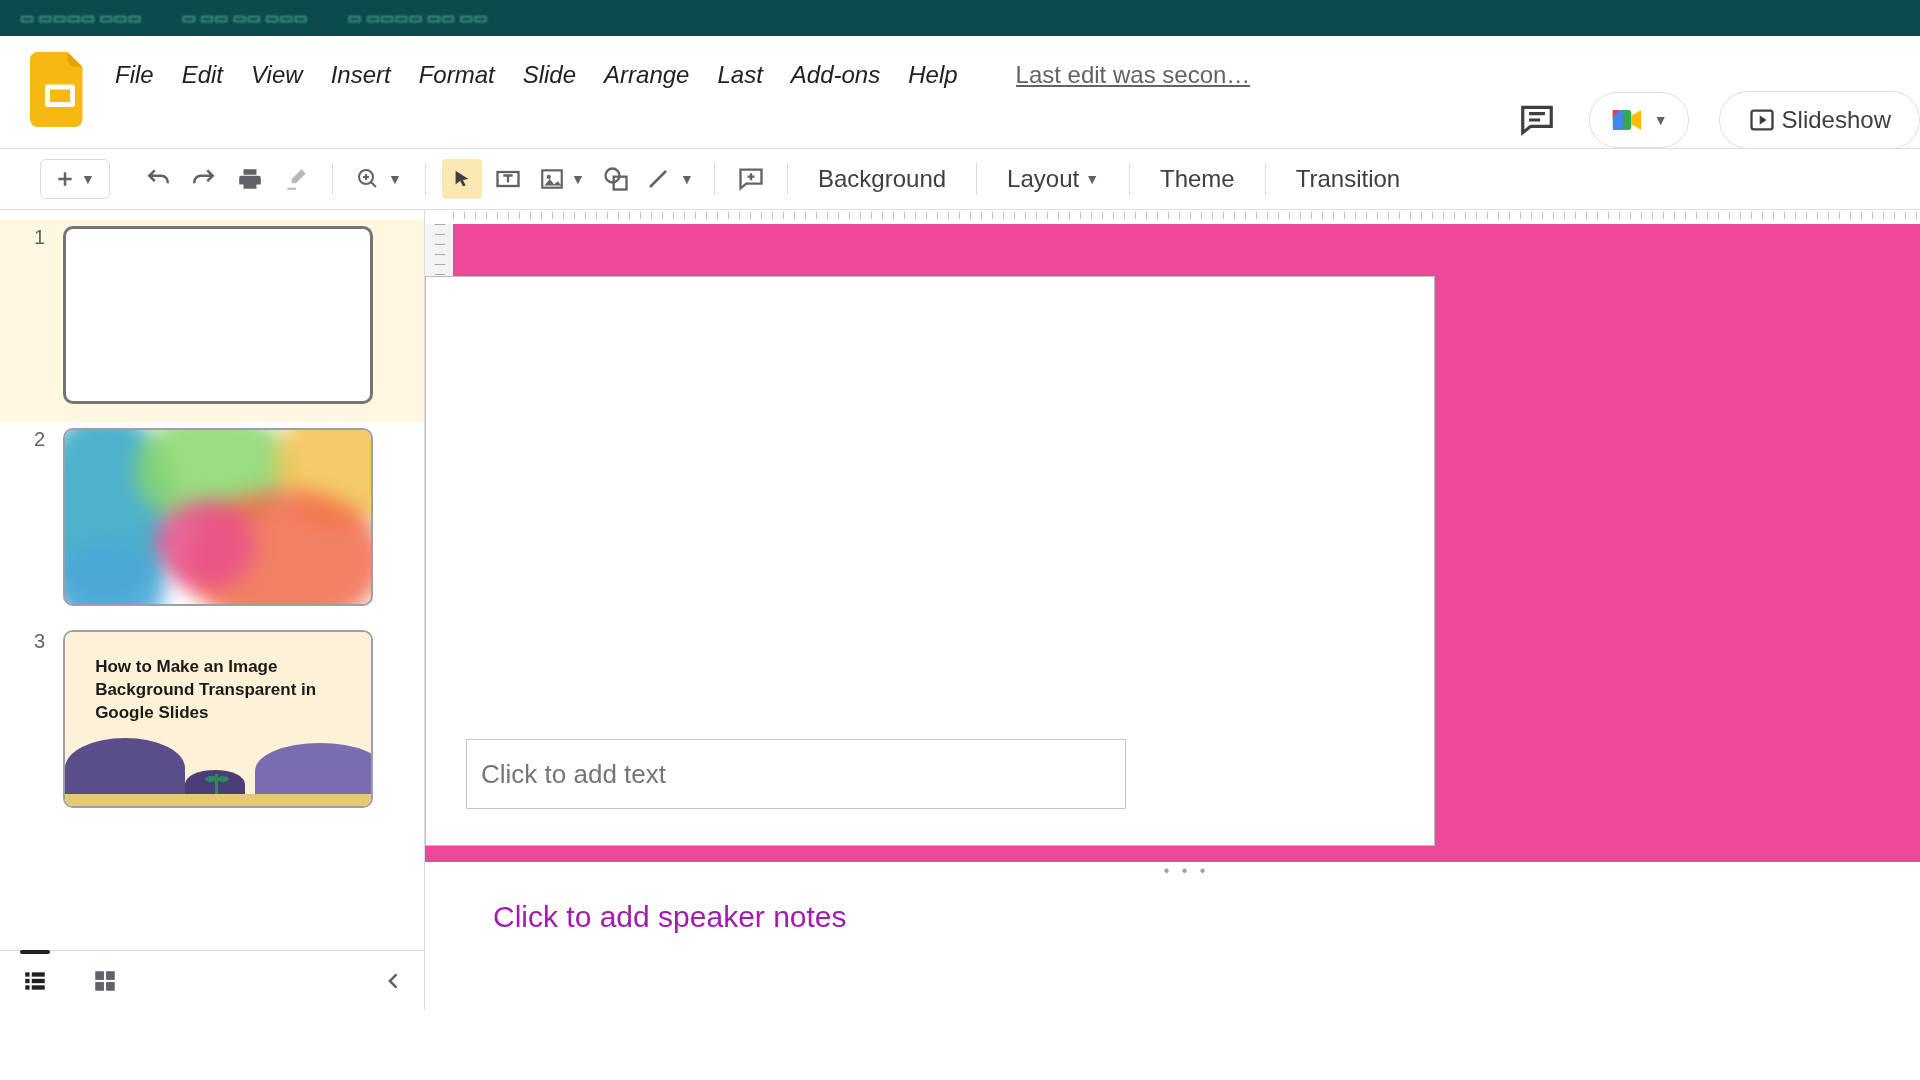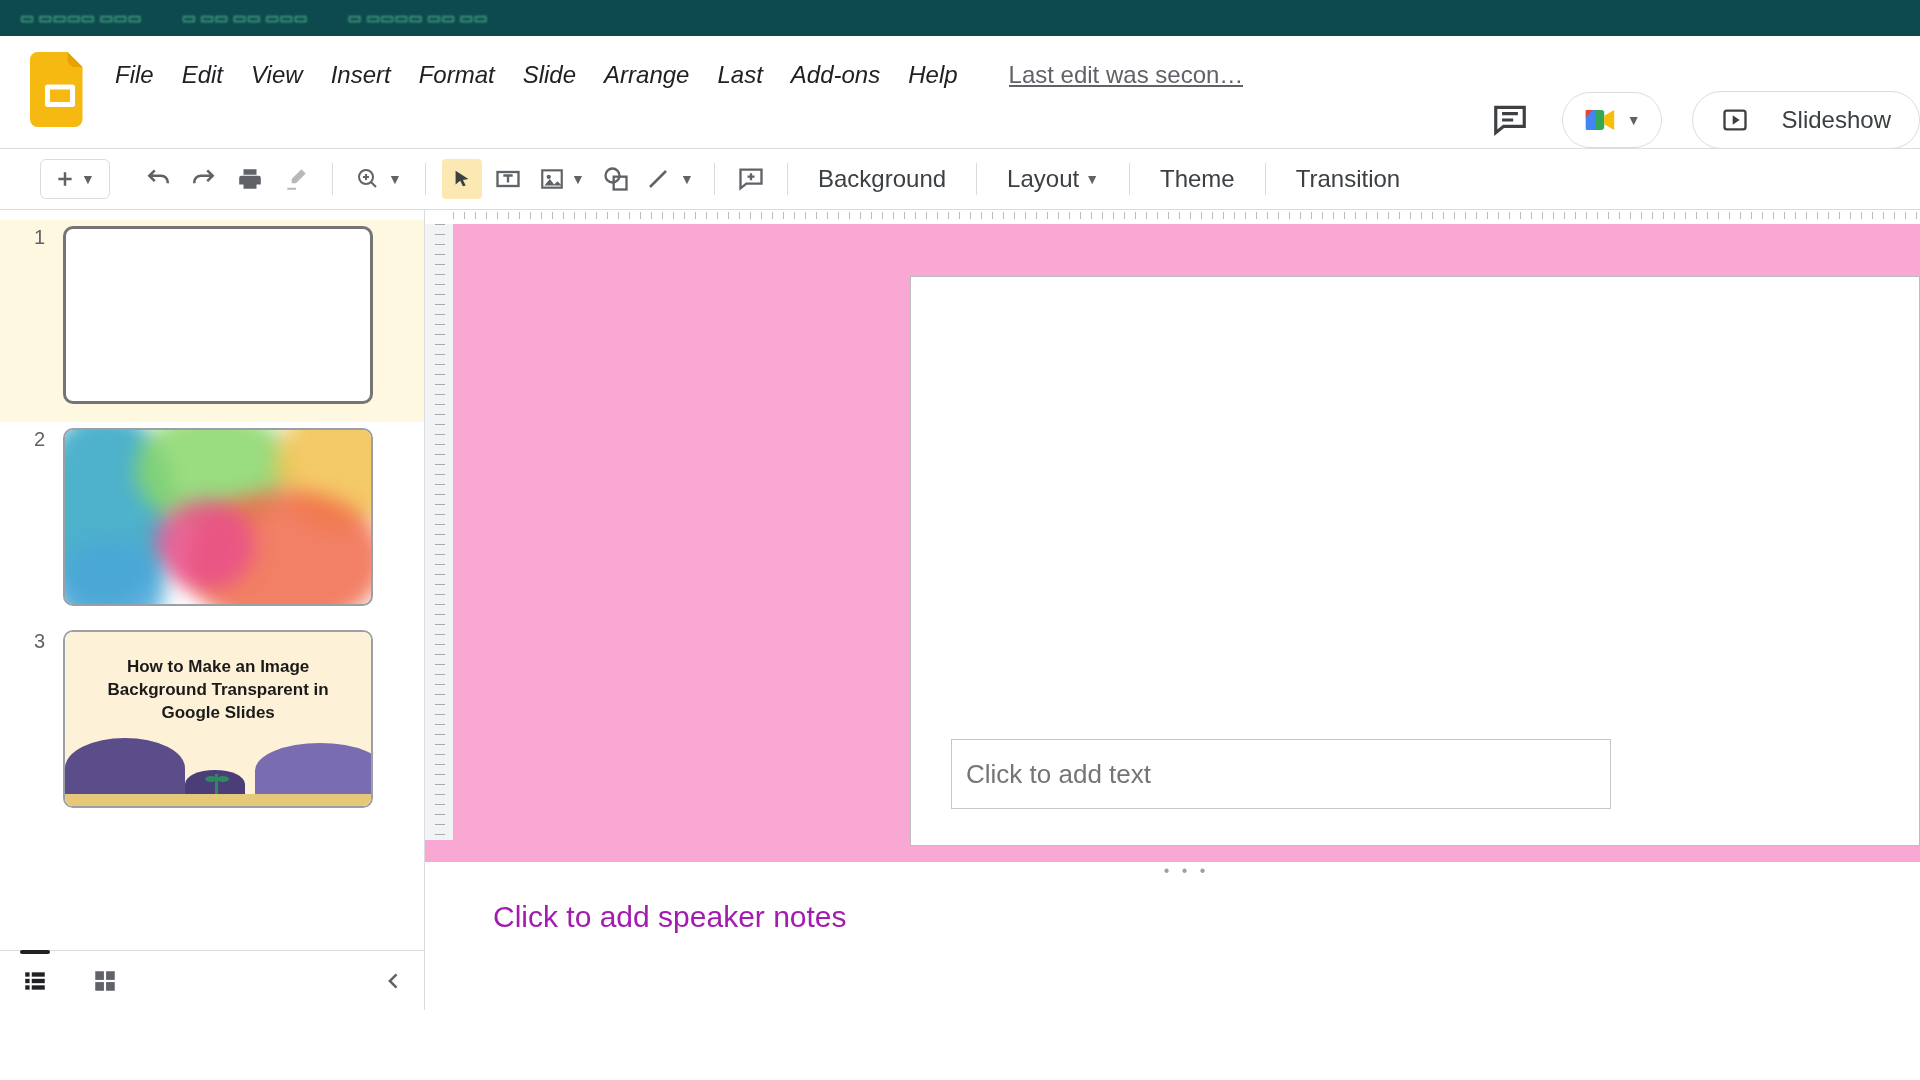--- a/index.html
+++ b/index.html
@@ -13,56 +13,56 @@
 .logo svg { width: 100%; height: 100%; }
 
 .title-block { flex: 1; }
 .title-row { display: flex; align-items: center; gap: 20px; }
 .doc-title { font-size: 30px; color: #5f6368; font-weight: 400; padding: 2px 6px; }
 .title-icons { display: flex; gap: 20px; }
 .title-icon { width: 30px; height: 30px; display:flex; align-items:center; justify-content:center; fill: #5f6368; cursor: pointer; }
 
 .menu-row { display: flex; gap: 28px; align-items: center; margin-top: 10px; font-size: 24px; color: #202124; }
 .menu-item { cursor: pointer; font-style: italic; }
-.last-edit { color: #5f6368; text-decoration: underline; margin-left: 23px; white-space: nowrap; overflow: hidden; text-overflow: ellipsis; max-width: 260px; }
+.last-edit { color: #5f6368; text-decoration: underline; margin-left: 30px; white-space: nowrap; overflow: hidden; text-overflow: ellipsis; max-width: 260px; }
 
 .header-right { display: flex; align-items: center; gap: 30px; position: absolute; right: 0; top: 55px; }
 .comment-icon { width: 44px; height: 44px; display:flex; align-items:center; justify-content:center; cursor:pointer; }
 .meet-pill { border: 1px solid #dadce0; border-radius: 30px; padding: 10px 20px; display:flex; align-items:center; gap:10px; cursor:pointer; }
-.slideshow-pill { border: 1px solid #dadce0; border-radius: 30px; padding: 14px 28px; display:flex; align-items:center; gap:33px; font-size:24px; cursor:pointer; }
+.slideshow-pill { border: 1px solid #dadce0; border-radius: 30px; padding: 14px 28px; display:flex; align-items:center; gap:6px; font-size:24px; cursor:pointer; }
 
 .toolbar { border-top: 1px solid #dadce0; border-bottom: 1px solid #dadce0; margin-top: 20px; padding: 10px 40px; display:flex; align-items:center; gap: 6px; }
 .tbtn { min-width: 40px; height: 40px; display:flex; align-items:center; justify-content:center; border-radius: 4px; cursor:pointer; }
 .tbtn.box { border: 1px solid #dadce0; border-radius: 6px; }
 .tbtn.sel { background: #fce8b2; }
 .tdiv { width: 1px; height: 32px; background: #dadce0; margin: 0 10px; }
 .tlabel { font-size: 24px; color: #3c4043; padding: 0 14px; cursor:pointer; display:flex; align-items:center; gap:6px; }
 .caret { font-size: 14px; color: #5f6368; }
 
 .workspace { display:flex; height: 800px; }
 
 .thumbs { width: 425px; border-right: 1px solid #dadce0; padding: 10px 0; background:#fff; position:relative; }
 .thumb-row { display:flex; align-items:flex-start; padding: 6px 18px 18px 34px; gap: 18px; position:relative; }
 .thumb-row.selected { background:#fff8e1; }
 .thumb-num { font-size: 20px; color: #5f6368; }
 .thumb-box { width: 310px; height: 178px; border: 2px solid #9aa0a6; border-radius: 10px; background:#fff; overflow: hidden; position:relative; }
 .thumb-row.selected .thumb-box { border: 3px solid #757575; }
-.thumb-text { font-size: 17px; font-weight:700; color:#1a1a1a; text-align:center; padding: 24px 30px 0; line-height:1.35; }
+.thumb-text { font-size: 17px; font-weight:700; color:#1a1a1a; padding: 24px 30px 0; line-height:1.35; }
 
 .thumbs-footer { position:absolute; bottom:0; left:0; right:0; border-top:1px solid #dadce0; display:flex; align-items:center; height:60px; }
 .view-btn { width:70px; height:50px; display:flex; align-items:center; justify-content:center; cursor:pointer; position:relative; }
 .view-btn.active::before { content:""; position:absolute; top:-6px; left:20px; right:20px; height:4px; background:#202124; border-radius:2px; }
 .collapse { margin-left:auto; width:60px; height:60px; display:flex; align-items:center; justify-content:center; cursor:pointer; }
 
 .canvas-area { flex:1; display:flex; flex-direction:column; background:#fff; position:relative; }
 .v-ruler { width:28px; position:absolute; top:14px; left:0; bottom:170px; background:repeating-linear-gradient(to bottom, #bbb 0, #bbb 1px, transparent 1px, transparent 10px) 6px 0/8px 100% no-repeat; }
 .v-ruler.hi { background:#f1f3f4; background-image:repeating-linear-gradient(to bottom, #aaa 0, #aaa 1px, transparent 1px, transparent 10px); background-position: 10px 0; background-size: 10px 100%; background-repeat:no-repeat; }
 .h-ruler { height:14px; margin-left:28px; background:repeating-linear-gradient(to right, #bbb 0, #bbb 1px, transparent 1px, transparent 11px) 0 2px/100% 7px no-repeat; }
 
-.stage { flex:1; background:#f9a8d4; display:flex; align-items:flex-start; justify-content:flex-end; padding-top: 52px; }
+.stage { flex:1; background:#ec4899; display:flex; align-items:flex-start; justify-content:flex-start; padding-top: 52px; }
 .slide { width: 1010px; height: 570px; border: 1px solid #bdbdbd; background:#fff; position:relative; }
 .text-ph { position:absolute; left: 40px; bottom: 36px; width: 660px; height: 70px; border:1px solid #c7c7c7; display:flex; align-items:center; padding-left: 14px; font-size: 26px; color:#757575; }
 
 .handle { height: 18px; margin-left:28px; display:flex; align-items:center; justify-content:center; color:#9aa0a6; letter-spacing:4px; cursor: ns-resize; }
 .notes { height: 130px; margin-left:28px; padding: 20px 40px; font-size: 30px; color:#a21caf; }
 
 
 .wc { position:absolute; inset:0; }
 .wc .b { position:absolute; border-radius: 50%; filter: blur(10px); opacity:0.85; }
 .wc .b1 { background:#2fa5c4; left:-30px; top:-20px; width:140px; height:200px; }

